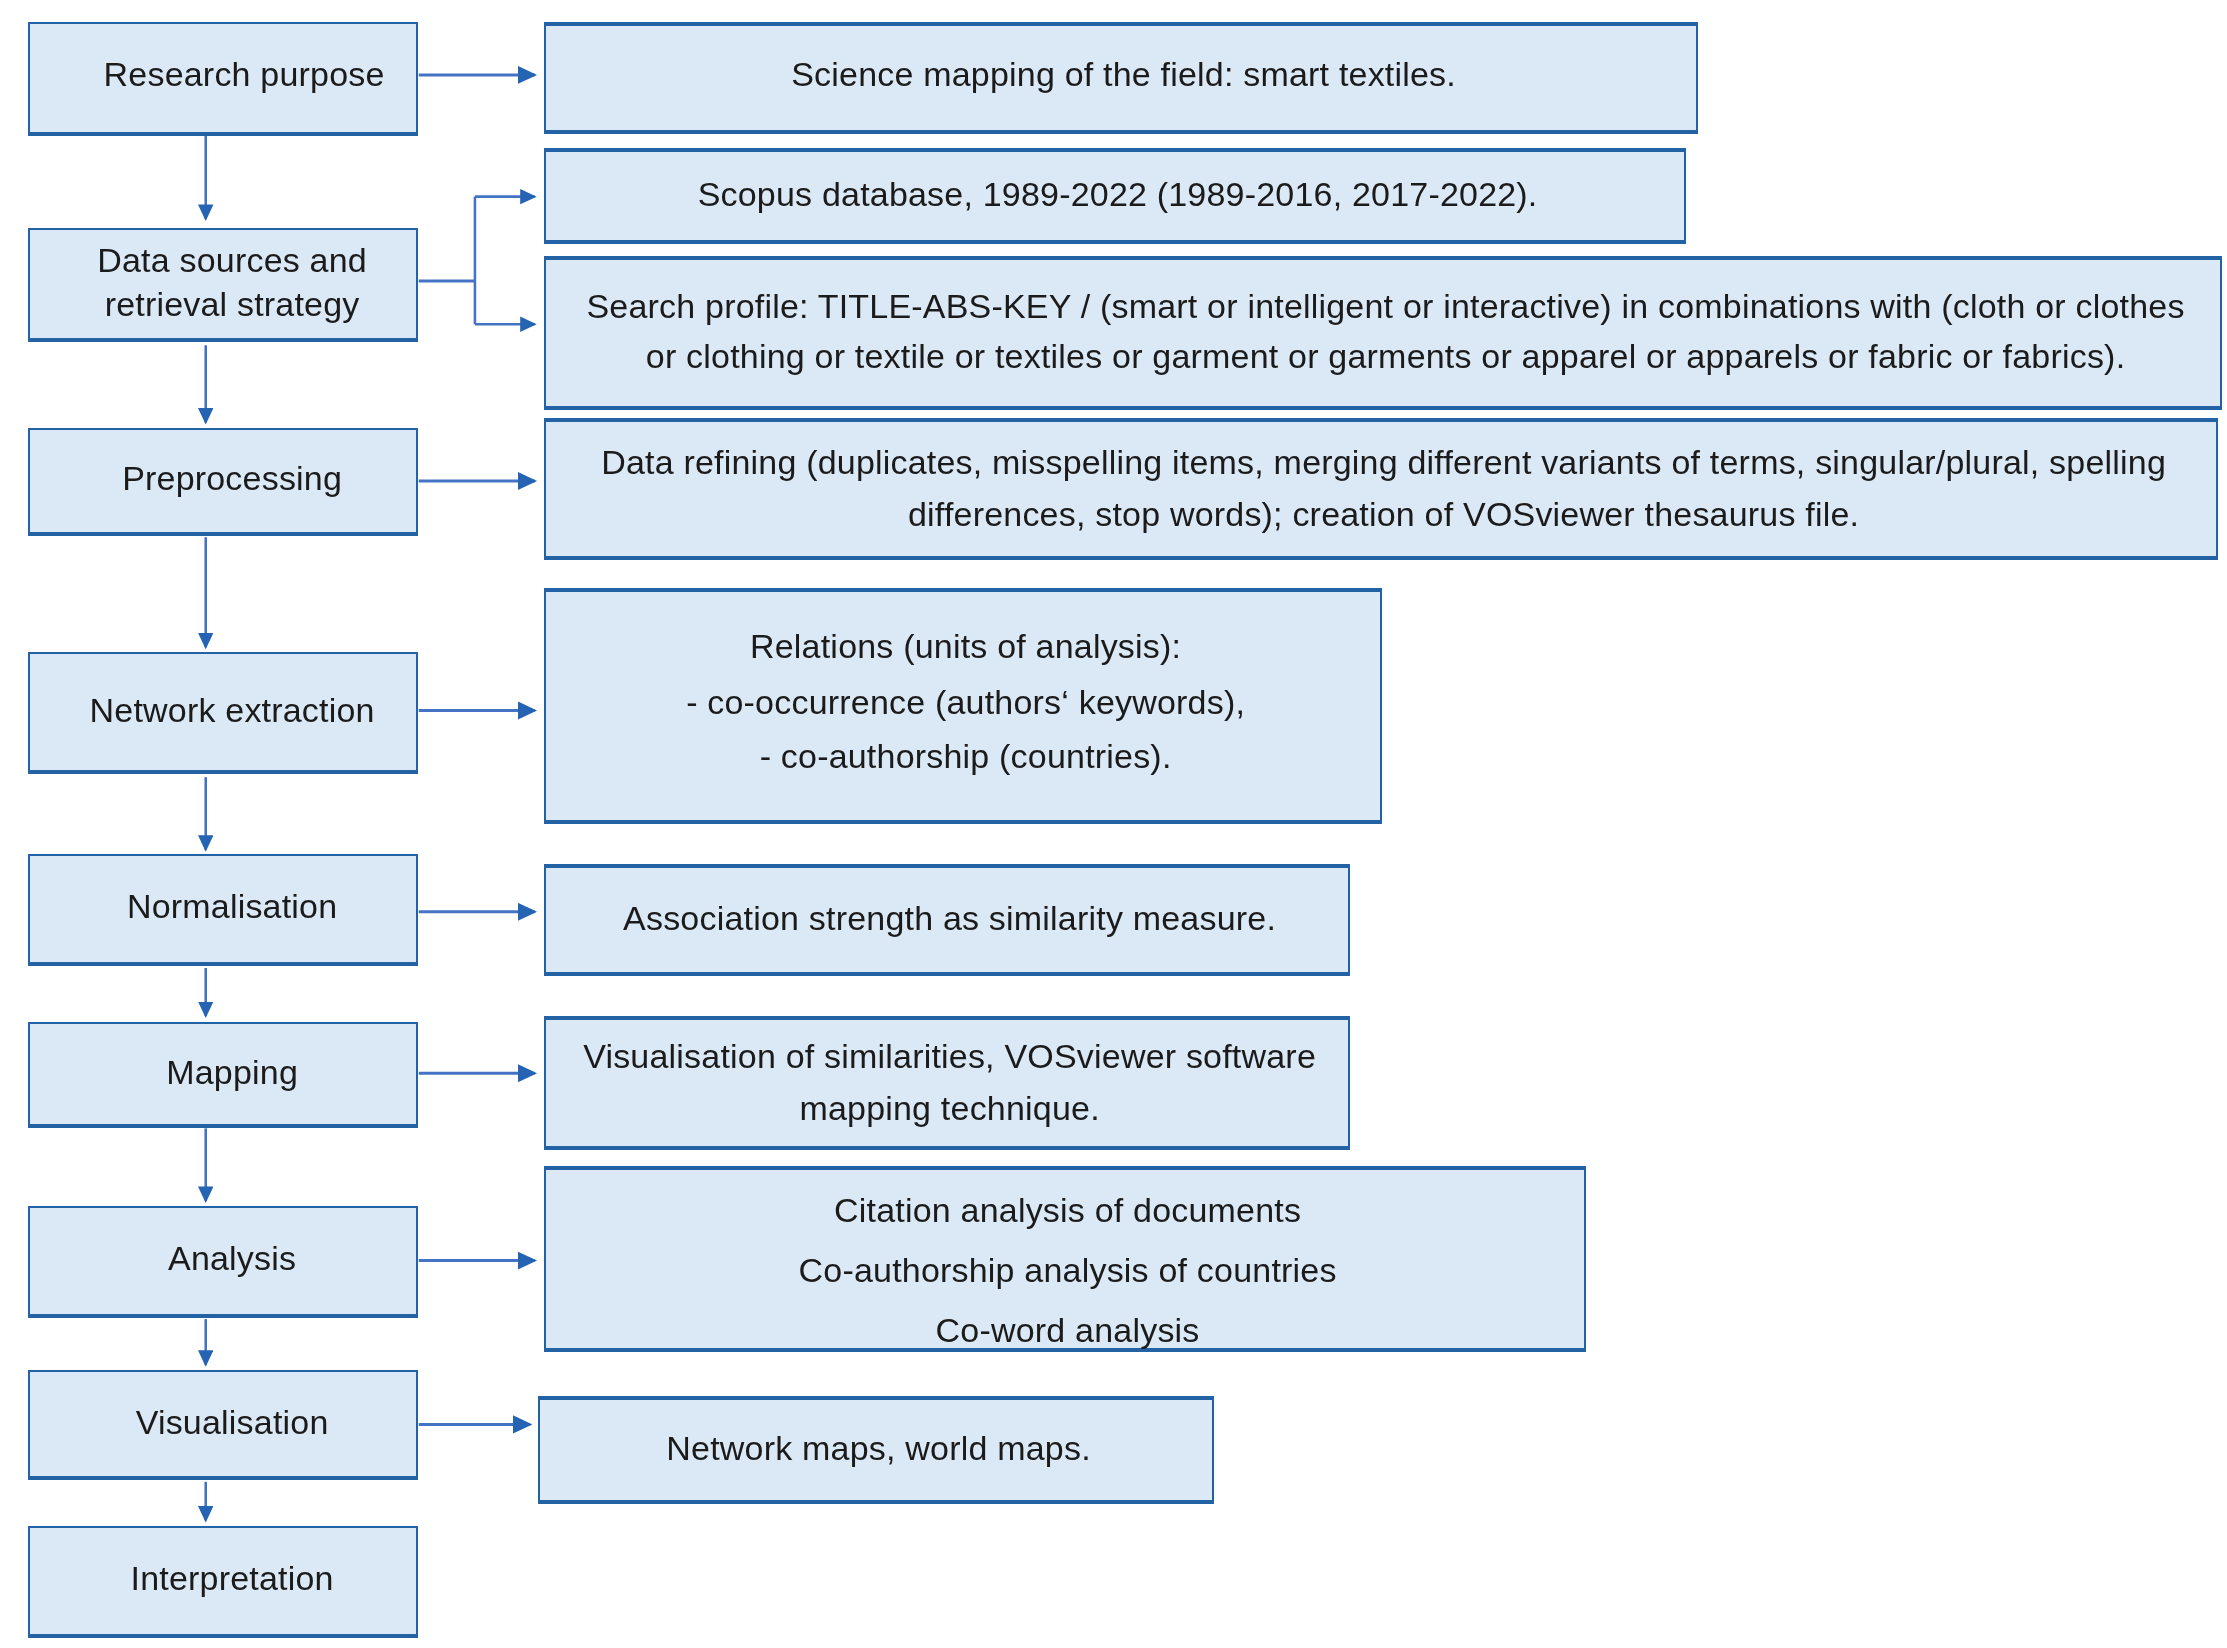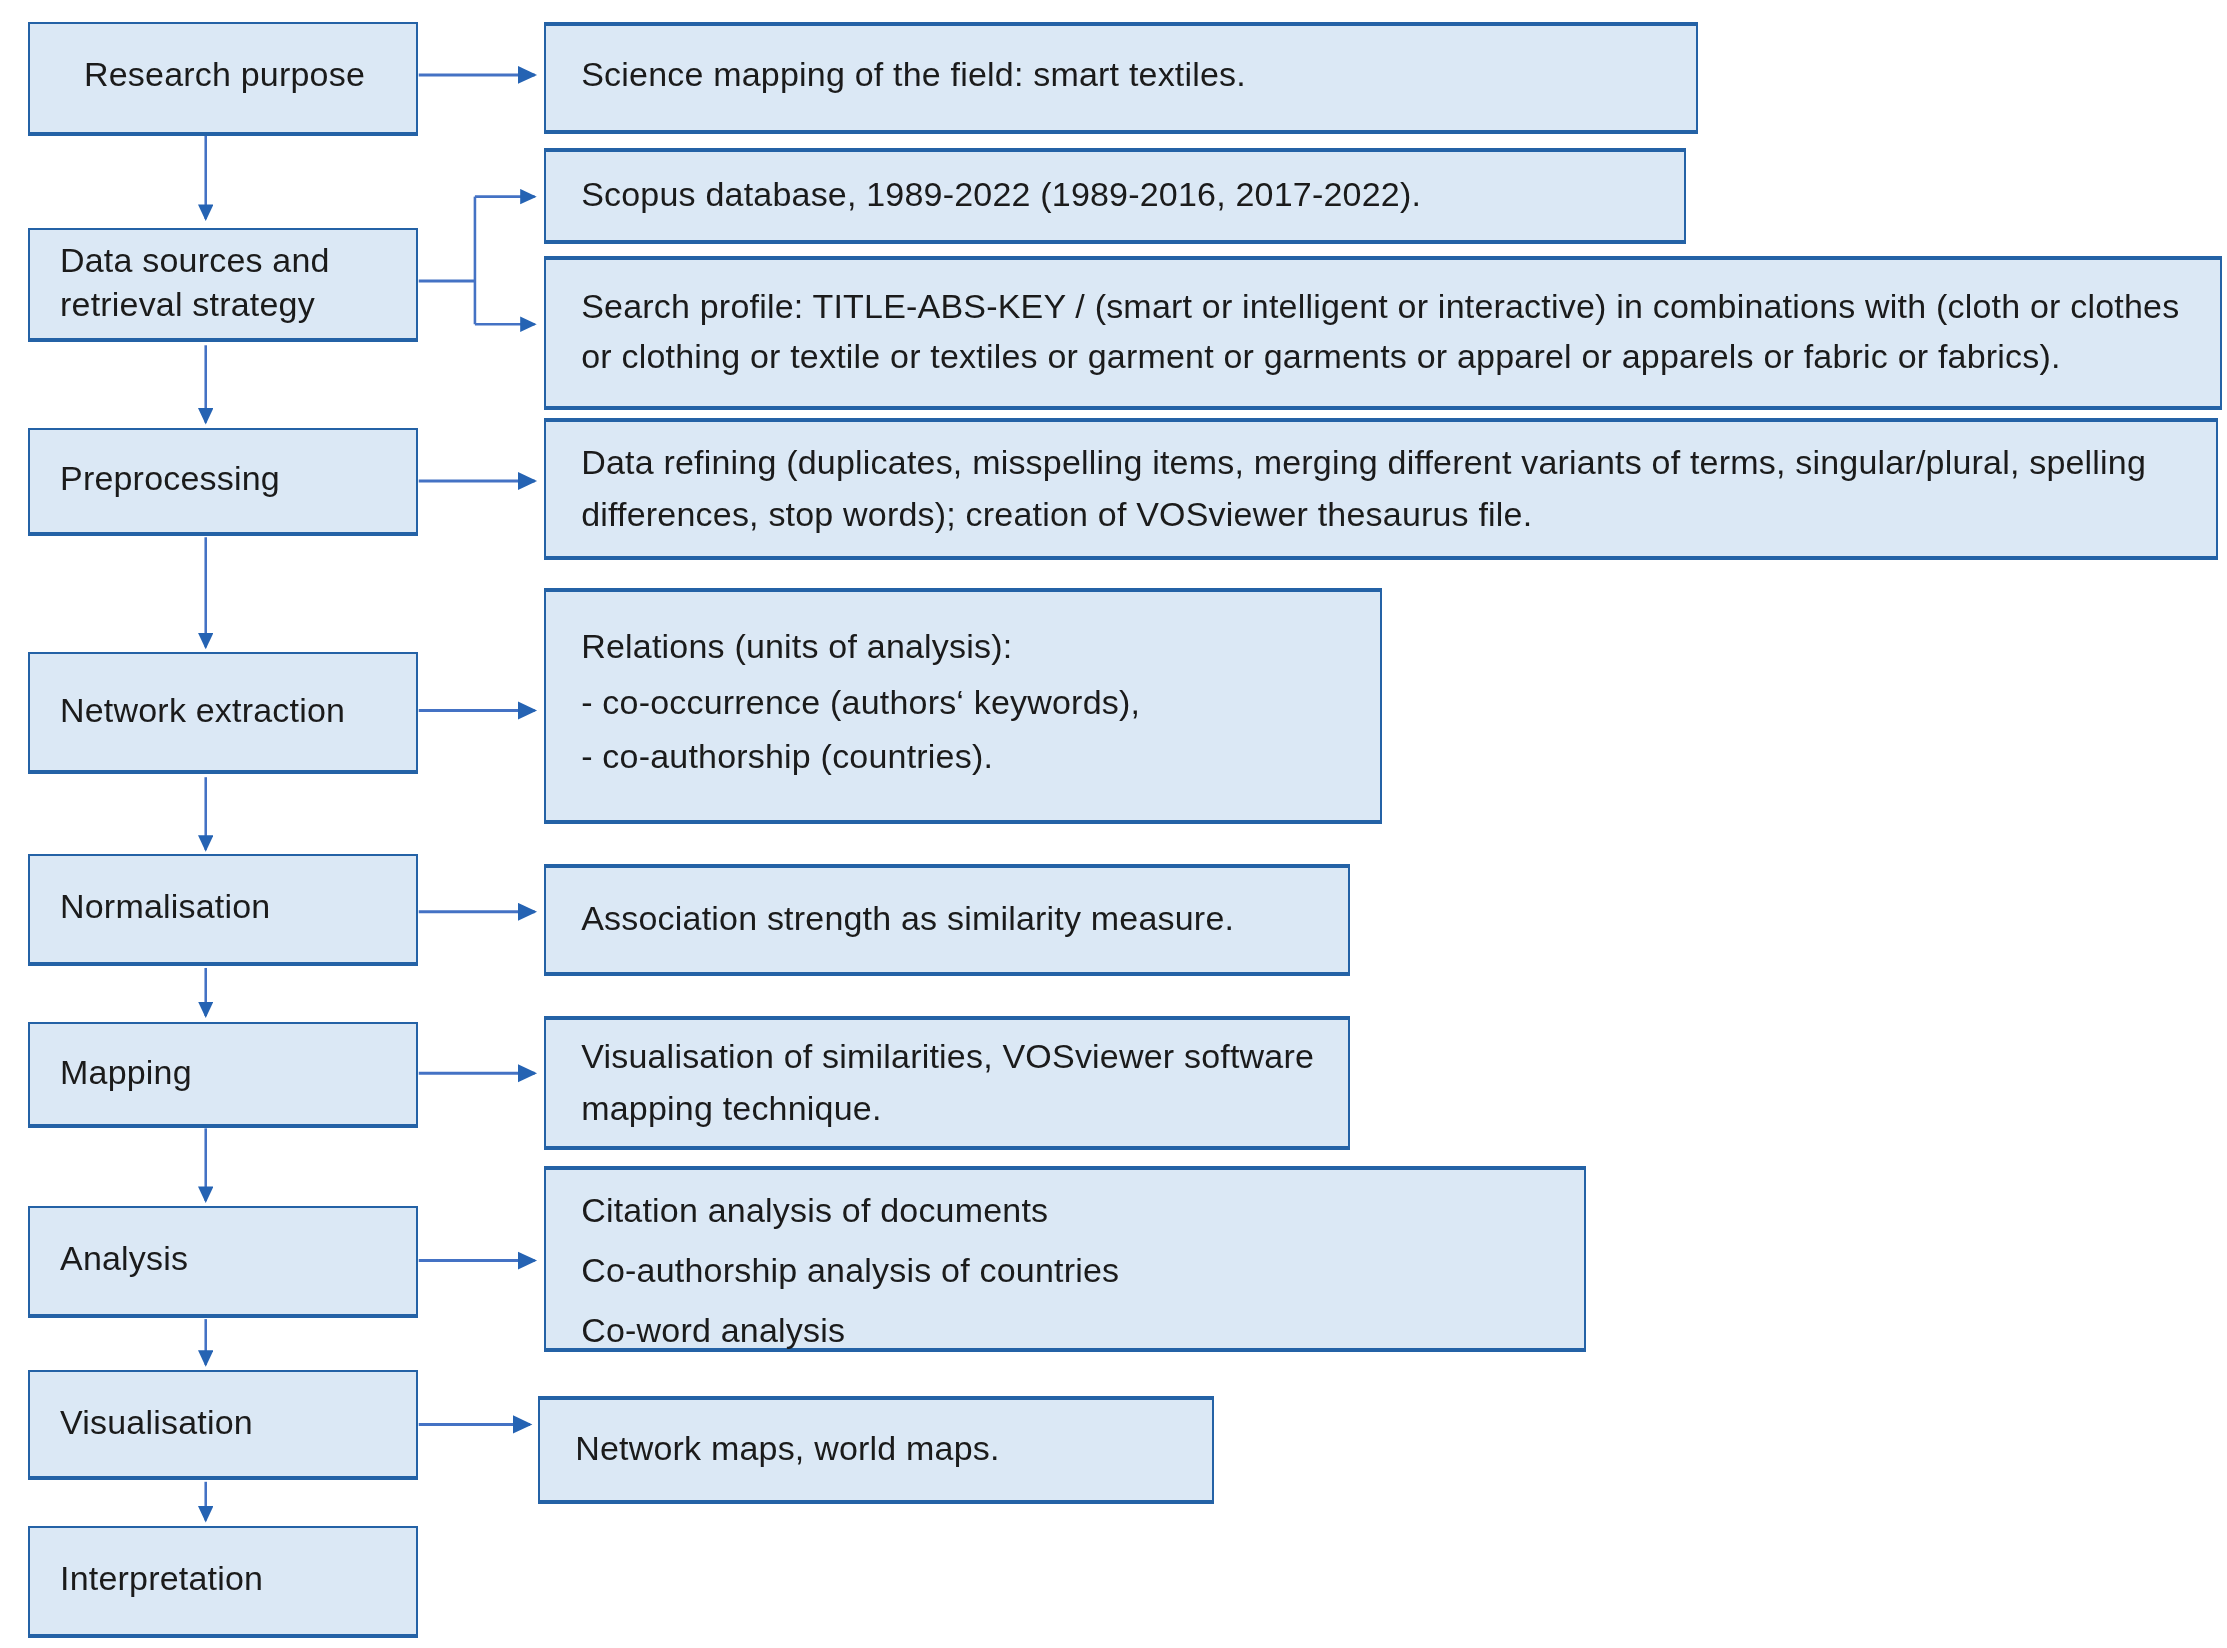--- a/index.html
+++ b/index.html
@@ -1,18 +1,19 @@
 <!DOCTYPE html>
 <html style="font-size:9.4px"><head>
 <meta charset="utf-8">
 <style>
   html, body { margin: 0; padding: 0; background: #ffffff; }
   .scale-wrap {
     width: 2227px; height: 1649px;
     overflow: hidden;
+    text-align: center;
   }
   .stage {
     position: relative;
     width: 1114px; height: 824px;
     background: #ffffff;
     transform: scale(2);
     transform-origin: 0 0;
     font-family: "Liberation Sans", sans-serif;
     color: #1b1b1b;
   }

